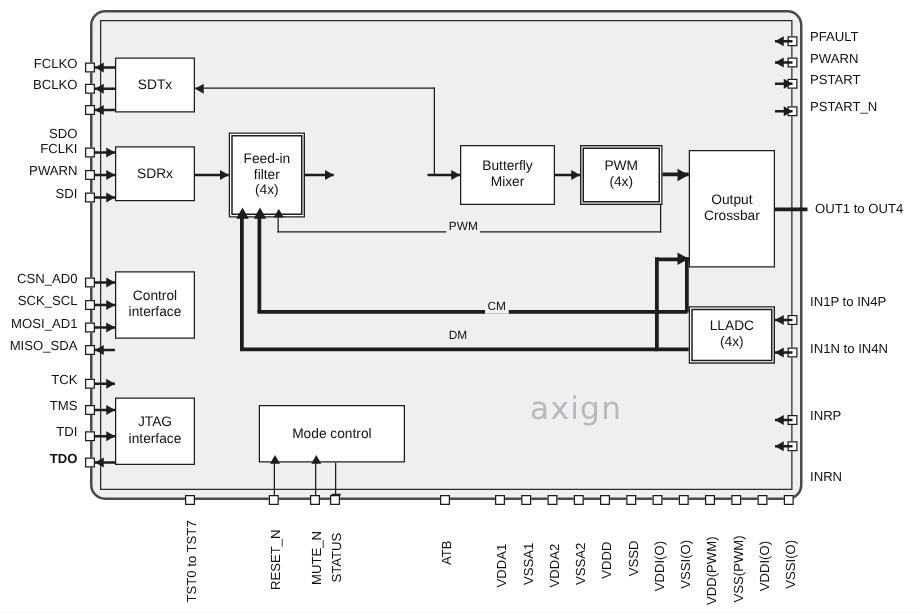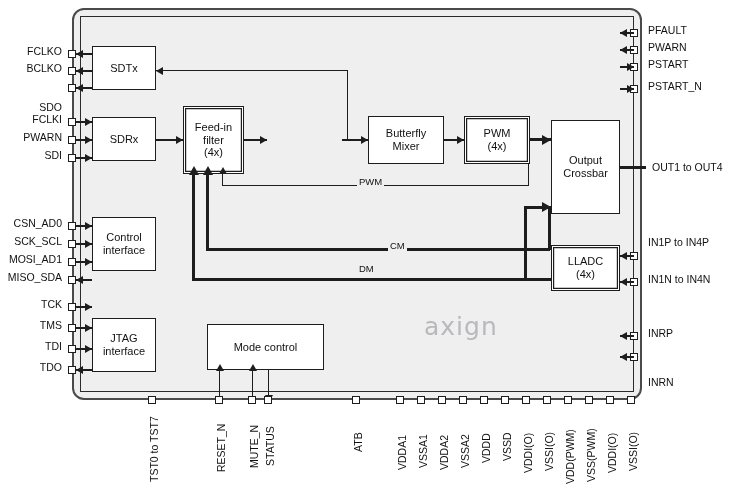--- a/index.html
+++ b/index.html
@@ -215,21 +215,21 @@
   <div class="plabel left" style="left:0px;top:319px;width:62px;">TMS</div>
   <div class="ln h" style="left:76px;top:327.3px;width:16px;"></div>
   <div class="arw r" style="left:85px;top:323.5px;"></div>
 
   <div class="pad" style="left:68px;top:345px;"></div>
   <div class="plabel left" style="left:0px;top:340px;width:62px;">TDI</div>
   <div class="ln h" style="left:76px;top:348.3px;width:16px;"></div>
   <div class="arw r" style="left:85px;top:344.5px;"></div>
 
   <div class="pad" style="left:68px;top:366px;"></div>
-  <div class="plabel left" style="left:0px;top:361px;width:62px;">TDO</div>
+  <div class="plabel left" style="left:0px;top:361px;width:62px;font-weight:bold;">TDO</div>
   <div class="ln h" style="left:76px;top:369.3px;width:16px;"></div>
   <div class="arw l" style="left:76px;top:365.5px;"></div>
 
   <div class="pad" style="left:630px;top:29px;"></div>
   <div class="plabel right" style="left:648px;top:24px;">PFAULT</div>
   <div class="ln h" style="left:620px;top:32.3px;width:14px;"></div>
   <div class="arw l" style="left:620px;top:28.5px;"></div>
 
   <div class="pad" style="left:630px;top:46px;"></div>
   <div class="plabel right" style="left:648px;top:41px;">PWARN</div>

